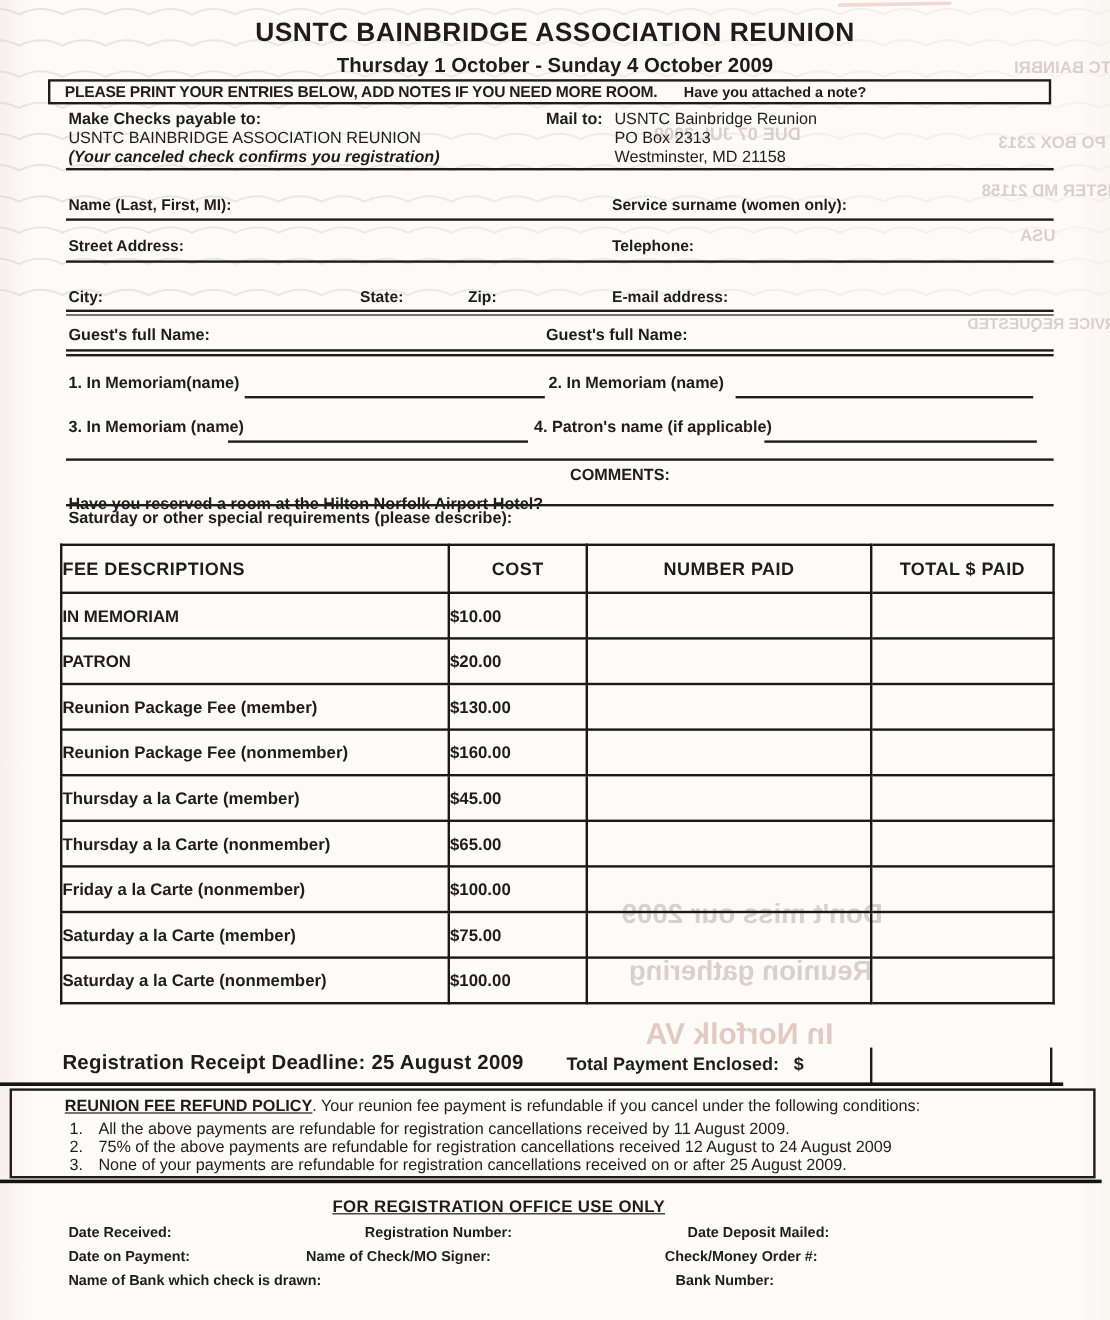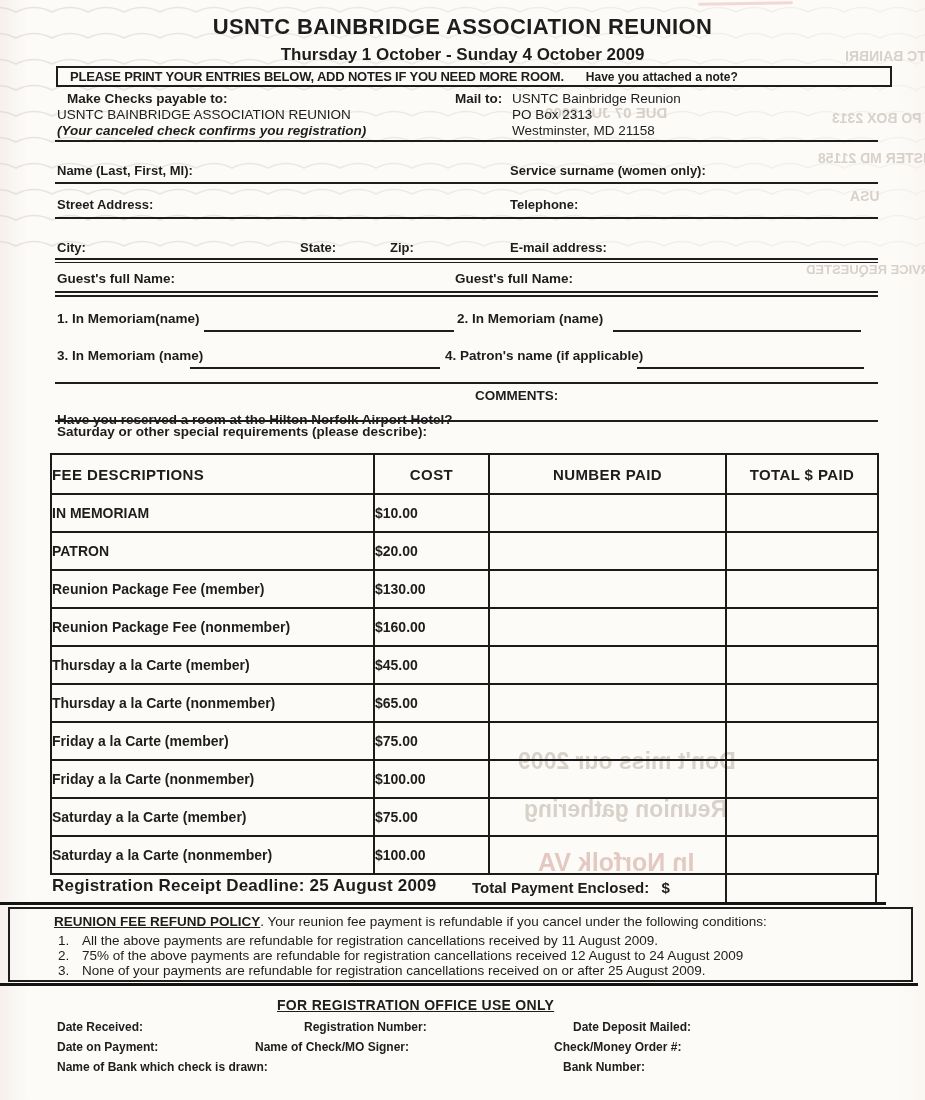--- a/index.html
+++ b/index.html
@@ -10,21 +10,21 @@
     overflow:hidden;color:#1d1d1d;
   }
   .abs{position:absolute;white-space:nowrap;}
   .rule{position:absolute;background:#1d1d1d;height:2px;}
   .thin{height:1px;}
   .heavy{height:3px;background:#141414;}
   .vline{position:absolute;background:#1d1d1d;width:2px;}
   .title{font-size:22px;font-weight:700;letter-spacing:.4px;width:100%;text-align:center;}
   .dates{font-size:17px;font-weight:600;width:100%;text-align:center;}
   .notice-box{
-    position:absolute;left:56px;top:66px;width:836px;height:21px;
+    position:absolute;left:40px;top:66px;width:836px;height:21px;
     border:2px solid #1d1d1d;display:flex;align-items:center;padding-left:12px;box-sizing:border-box;
   }
   .notice-main{font-size:13px;font-weight:700;letter-spacing:-.2px;}
   .notice-q{font-size:12px;font-weight:700;margin-left:22px;}
   .pay{font-size:13.5px;line-height:16px;}
   .b{font-weight:700;}
   .bi{font-weight:700;font-style:italic;}
   .lbl{font-size:13px;font-weight:600;}
   .sm{font-size:13.5px;font-weight:600;}
   .uline{position:absolute;background:#1d1d1d;height:2px;}
@@ -89,21 +89,21 @@
   <div class="abs bleed bleed-pink" style="left:538px;top:848px;font-size:25px;">In Norfolk VA</div>
 
   <div class="abs title" style="left:0;top:14px;">USNTC BAINBRIDGE ASSOCIATION REUNION</div>
   <div class="abs dates" style="left:0;top:45px;">Thursday 1 October - Sunday 4 October 2009</div>
 
   <div class="notice-box">
     <span class="notice-main">PLEASE PRINT YOUR ENTRIES BELOW, ADD NOTES IF YOU NEED MORE ROOM.</span>
     <span class="notice-q">Have you attached a note?</span>
   </div>
 
-  <div class="abs pay b" style="left:67px;top:91px;text-align:center;">Make Checks payable to:</div>
+  <div class="abs pay b" style="left:57px;top:91px;text-align:center;">Make Checks payable to:</div>
   <div class="abs pay" style="left:57px;top:107px;">USNTC BAINBRIDGE ASSOCIATION REUNION</div>
   <div class="abs pay bi" style="left:57px;top:123px;">(Your canceled check confirms you registration)</div>
   <div class="abs pay b" style="left:455px;top:91px;">Mail to:</div>
   <div class="abs pay" style="left:512px;top:91px;">USNTC Bainbridge Reunion</div>
   <div class="abs pay" style="left:512px;top:107px;">PO Box 2313</div>
   <div class="abs pay" style="left:512px;top:123px;">Westminster, MD 21158</div>
   <div class="rule" style="left:55px;top:140px;width:823px;"></div>
 
   <div class="abs lbl" style="left:57px;top:163px;">Name (Last, First, MI):</div>
   <div class="abs lbl" style="left:510px;top:163px;">Service surname (women only):</div>
@@ -184,26 +184,20 @@
         </tr>
       <tr>
           <td class="desc">Thursday a la Carte (member)</td>
           <td class="cost">$45.00</td>
           <td></td>
           <td></td>
         </tr>
       <tr>
           <td class="desc">Thursday a la Carte (nonmember)</td>
           <td class="cost">$65.00</td>
-          <td></td>
-          <td></td>
-        </tr>
-      <tr>
-          <td class="desc">Friday a la Carte (member)</td>
-          <td class="cost">$75.00</td>
           <td></td>
           <td></td>
         </tr>
       <tr>
           <td class="desc">Friday a la Carte (nonmember)</td>
           <td class="cost">$100.00</td>
           <td></td>
           <td></td>
         </tr>
       <tr>

